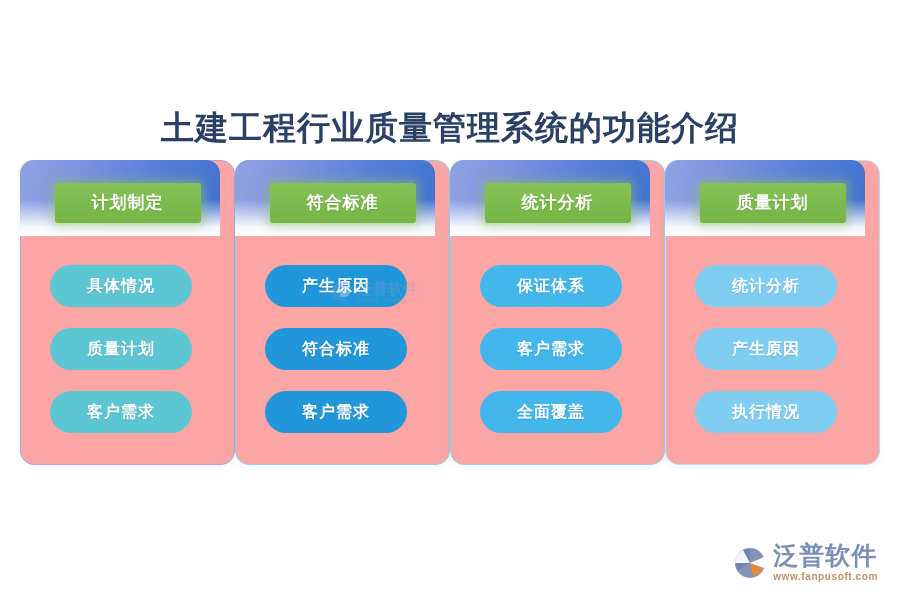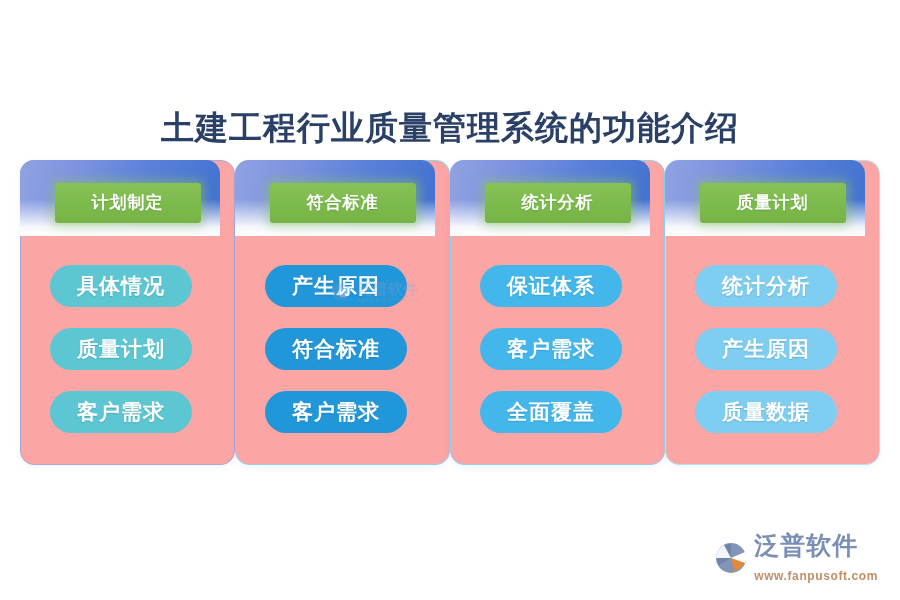--- a/index.html
+++ b/index.html
@@ -172,21 +172,21 @@
   .pill {
     width: 142px;
     height: 42px;
     border-radius: 21px;
     display: flex;
     align-items: center;
     justify-content: center;
     box-sizing: border-box;
   }
   .pill-label {
-    font-size: 21px;
+    font-size: 16px;
     font-weight: bold;
     color: #ffffff;
     letter-spacing: 1px;
     white-space: nowrap;
     text-shadow: 0 1px 1px rgba(0,80,120,0.22);
   }
 
   .c1 .pill { background: #5cc6d2; }
   .c2 .pill { background: #2196d8; }
   .c3 .pill { background: #43b7ec; }
@@ -214,26 +214,26 @@
     line-height: 1;
   }
   .brand-cn {
     font-size: 25px;
     font-weight: bold;
     color: #7a8fb5;
     letter-spacing: 1px;
     white-space: nowrap;
   }
   .brand-en {
-    font-size: 12px;
+    font-size: 10px;
     font-weight: bold;
     letter-spacing: 0.6px;
     color: #c08f6a;
     white-space: nowrap;
-    margin-top: 12px;
+    margin-top: 4px;
     text-align: right;
   }
 </style>
 </head>
 <body>
 
 <div id="stage">
 
   <h1 class="page-title">土建工程行业质量管理系统的功能介绍</h1>
 
@@ -307,21 +307,21 @@
         <span class="card-head-label">质量计划</span>
       </div>
       <div class="pill-list">
         <div class="pill">
           <span class="pill-label">统计分析</span>
         </div>
         <div class="pill">
           <span class="pill-label">产生原因</span>
         </div>
         <div class="pill">
-          <span class="pill-label">质量数据</span>
+          <span class="pill-label">执行情况</span>
         </div>
       </div>
     </div>
 
   </div>
 
   <div class="brand">
     <span class="brand-mark">
       <svg width="34" height="34" viewBox="0 0 34 34" aria-hidden="true">
         <circle cx="17" cy="17" r="15" fill="#8294b8"></circle>

